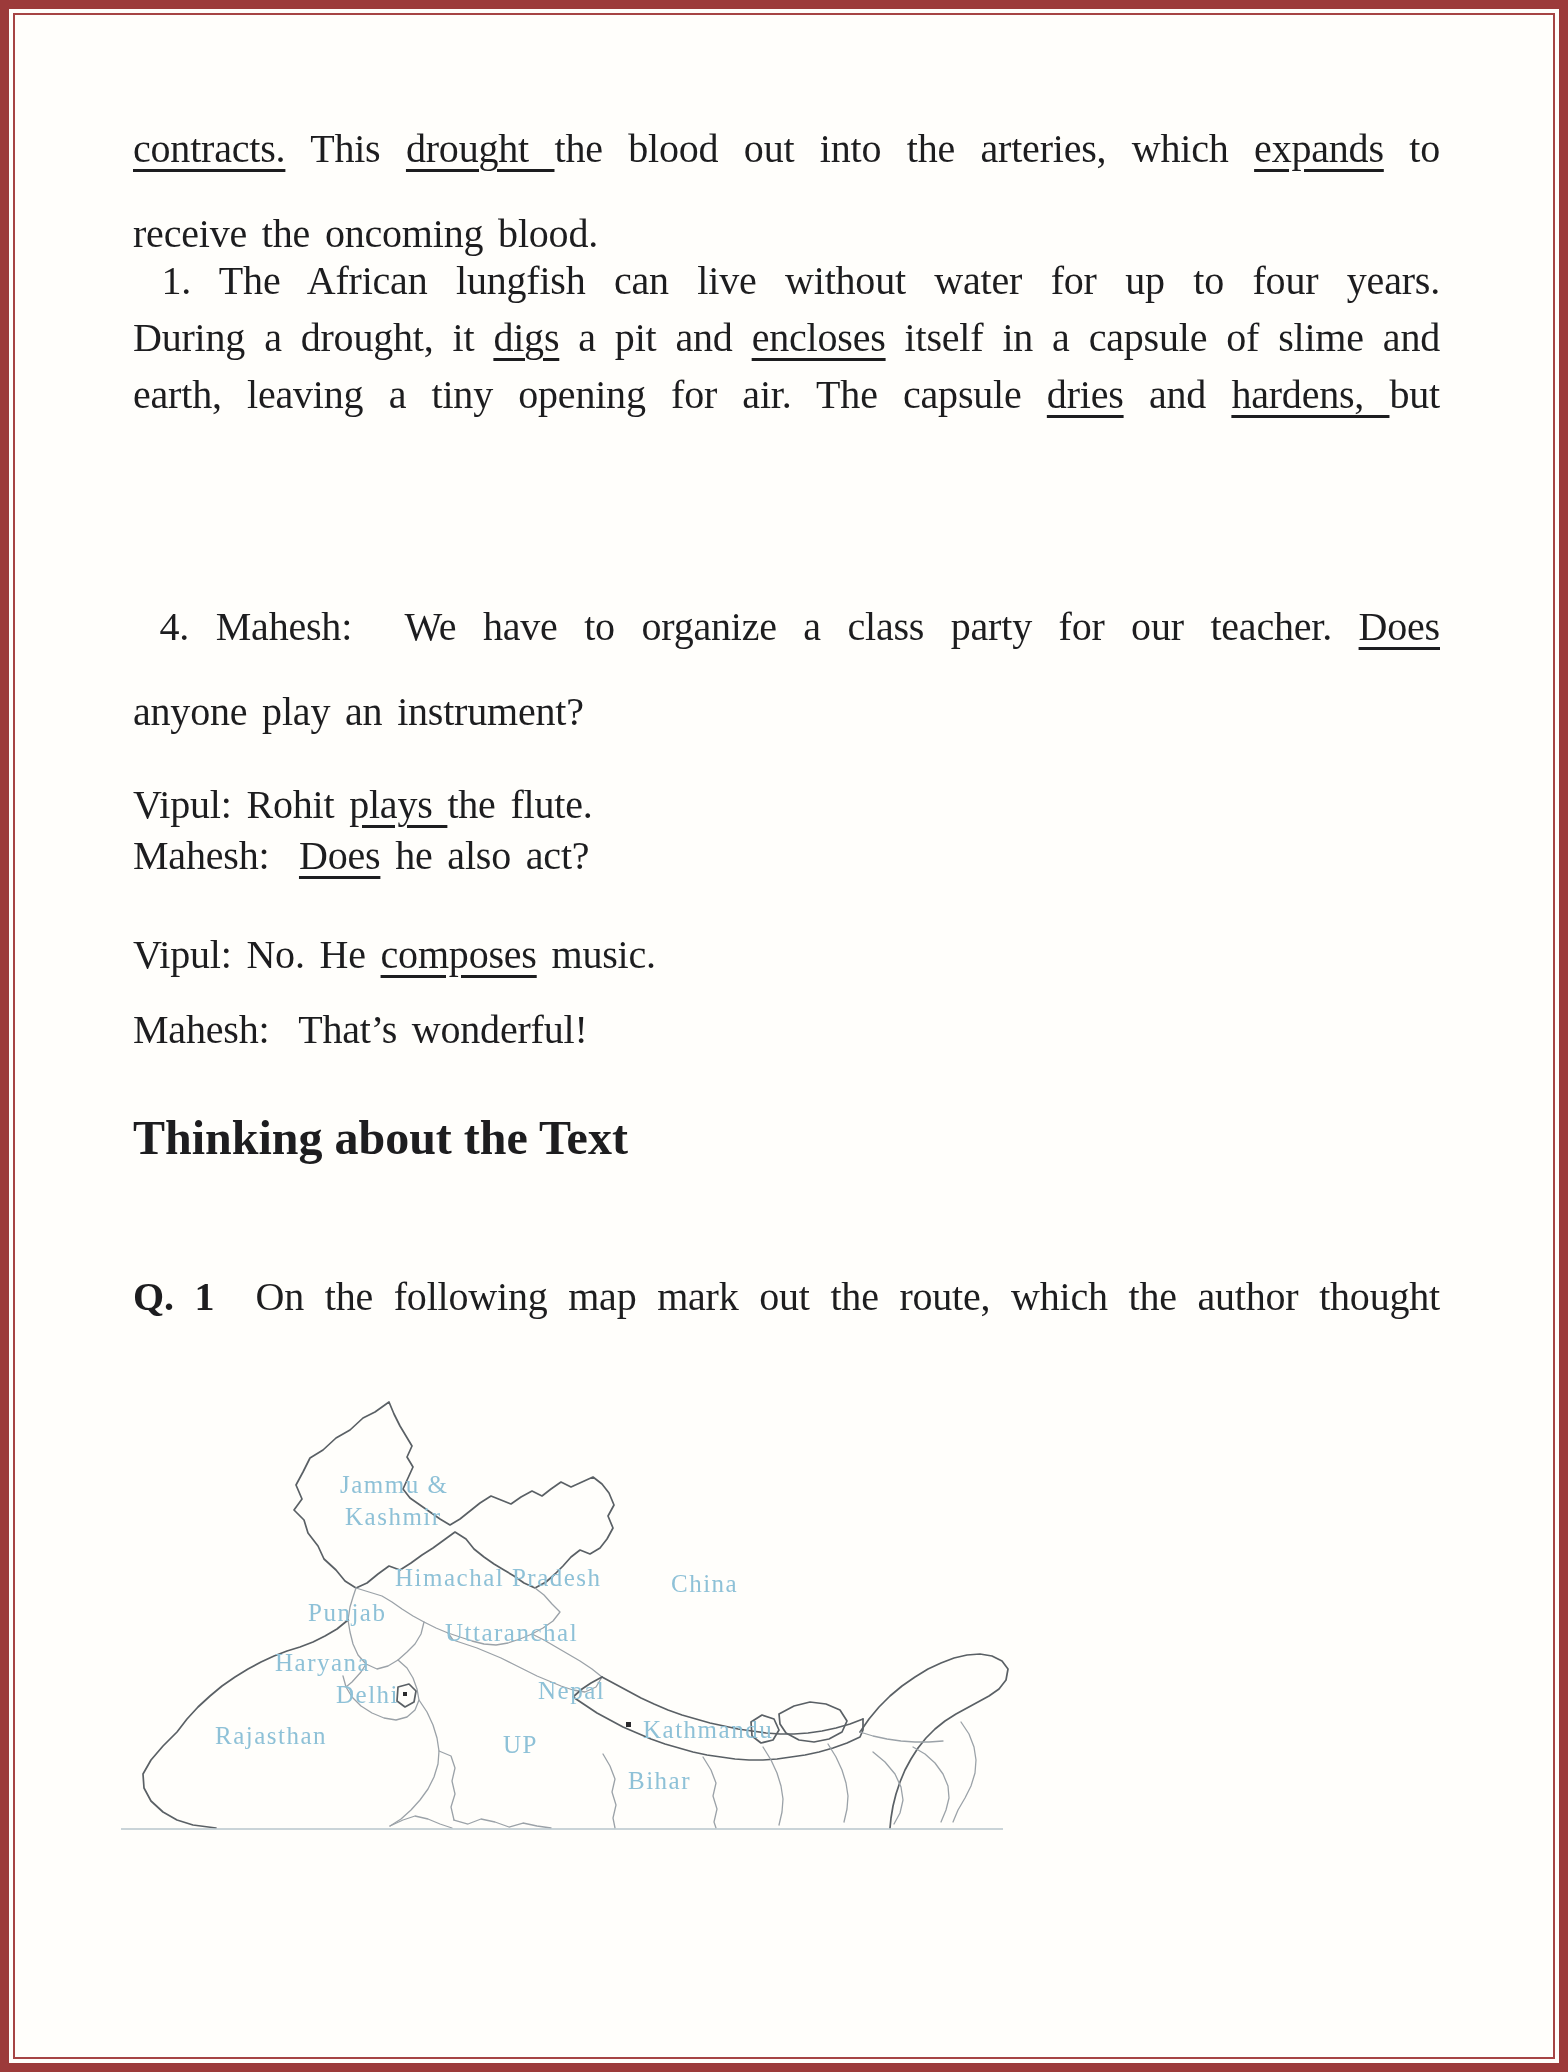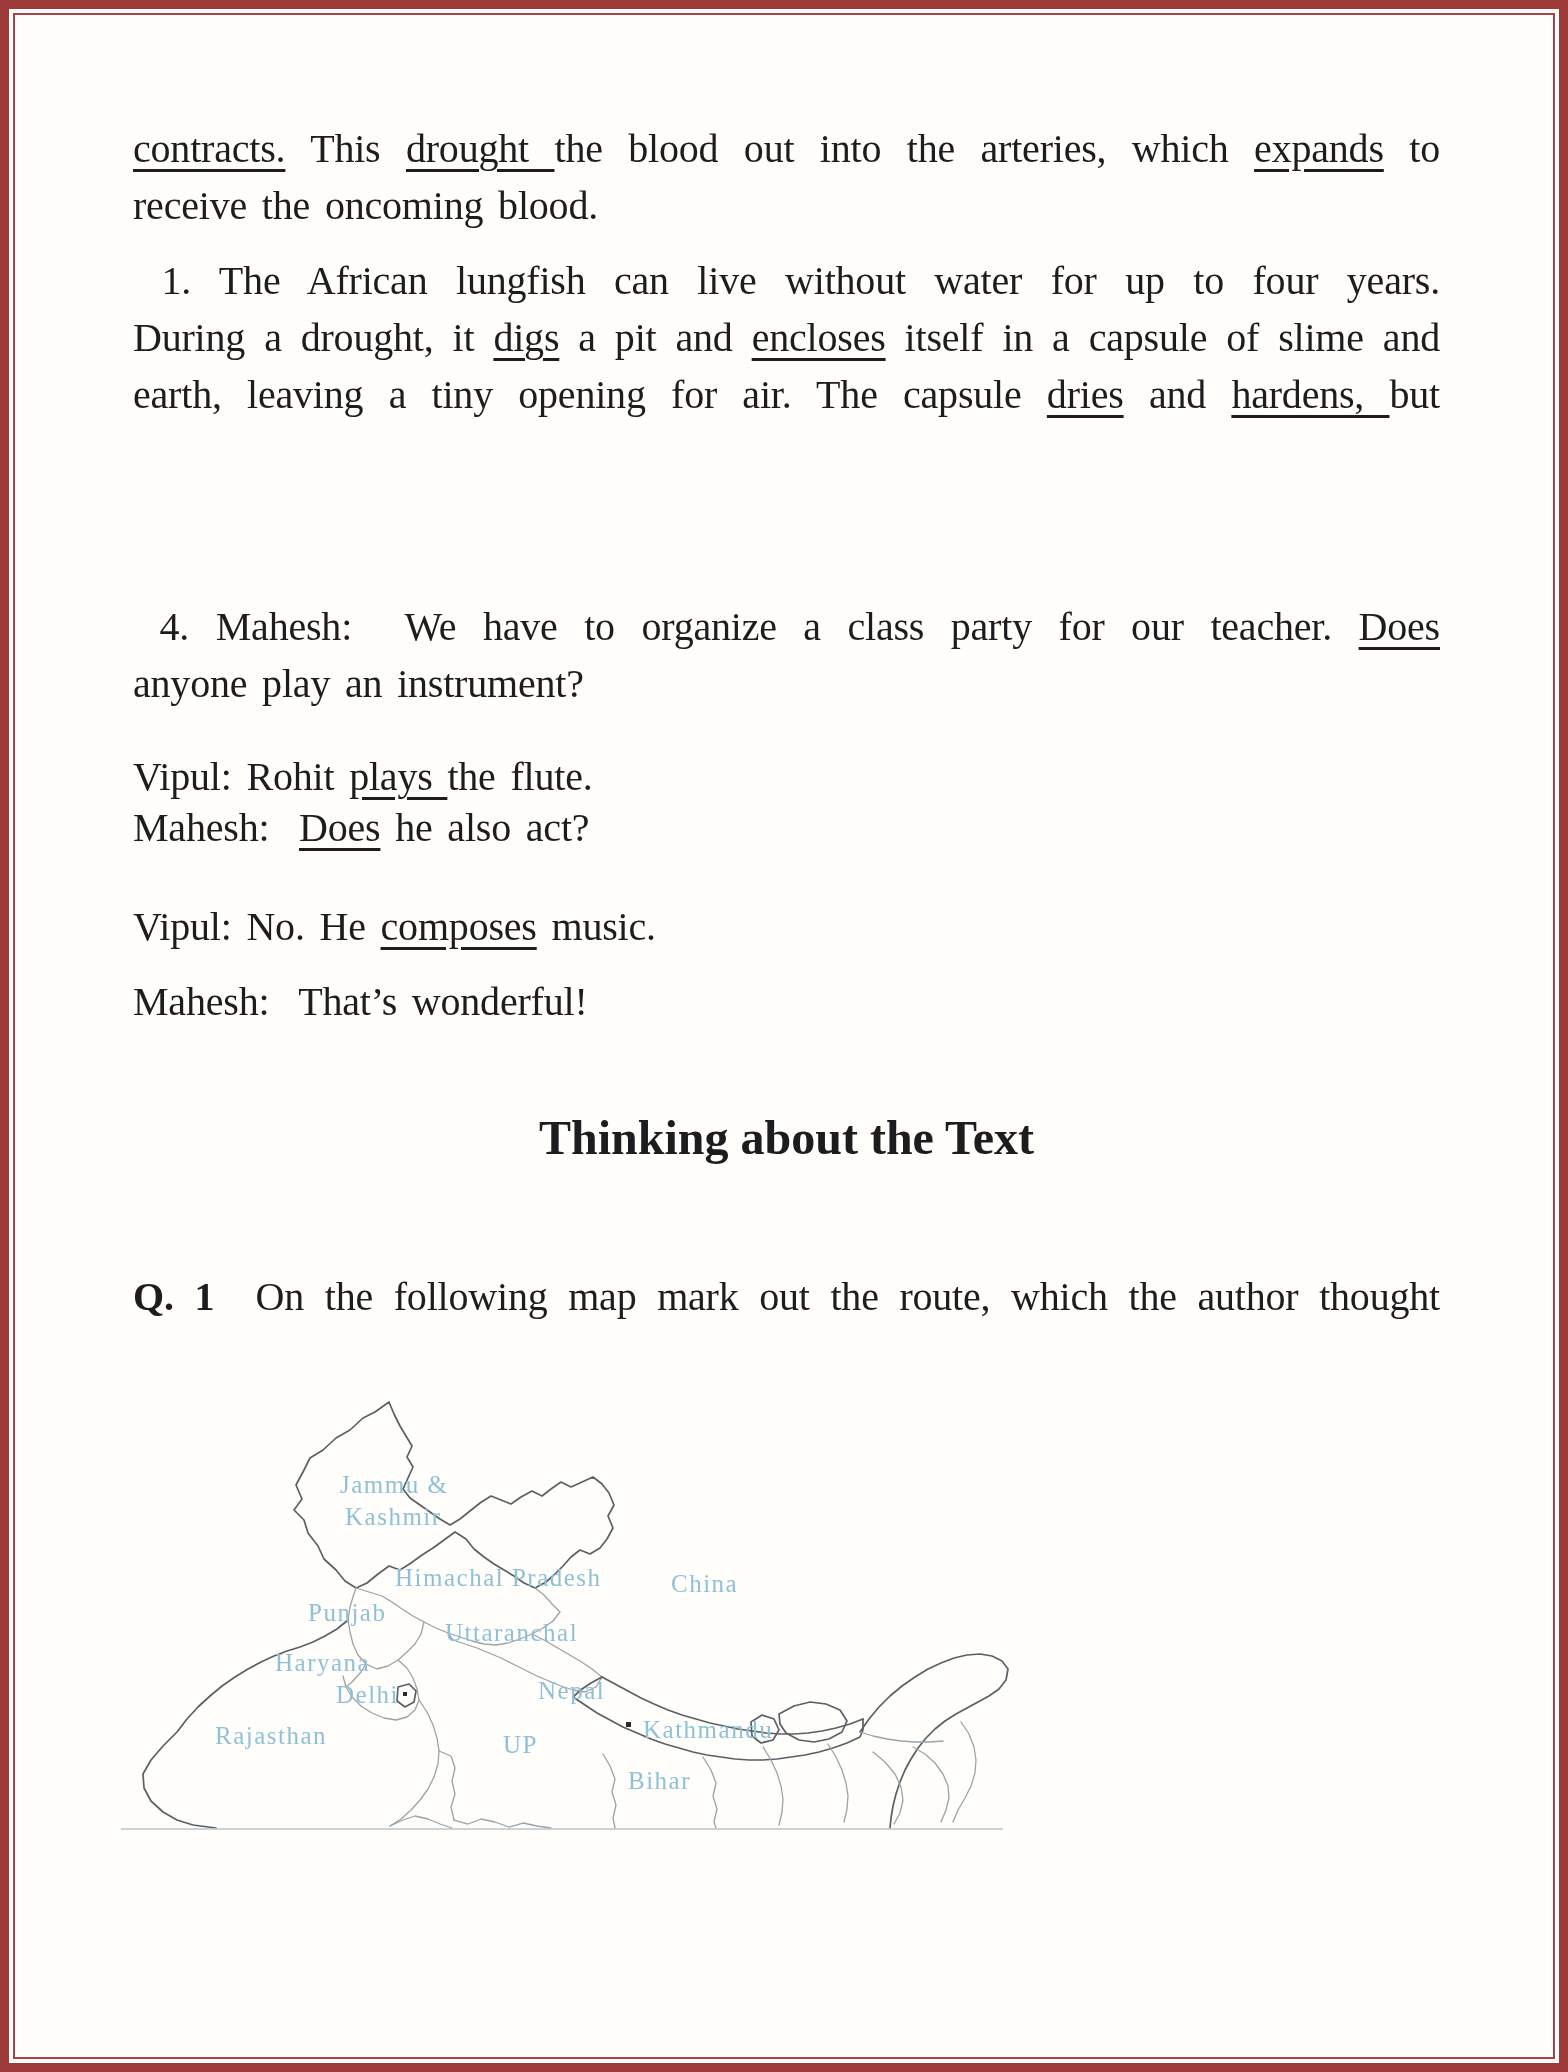--- a/index.html
+++ b/index.html
@@ -12,32 +12,32 @@
   }
   .frame-outer{position:absolute;inset:0;border:9px solid #9c3a3a;pointer-events:none;}
   .frame-inner{position:absolute;left:13px;top:13px;right:13px;bottom:13px;border:2px solid #a64444;pointer-events:none;}
 
   .block{
     position:absolute;left:133px;width:1307px;
     font-size:40px;line-height:57px;letter-spacing:-0.2px;
   }
   .line{white-space:pre-wrap;}
   .line.j{text-align:justify;text-align-last:justify;}
-  .line:not(.j){word-spacing:5px;}
+  .line:not(.j){word-spacing:5px;margin-top:28px;}
   .u{text-decoration:underline;text-decoration-thickness:3px;text-underline-offset:7px;}
   .b{font-weight:bold;}
 
   #b-p1{top:120px;}
   #b-p2{top:252px;}
   #b-p3{top:598px;}
   #b-d1{top:748px;}
   #b-d2{top:799px;}
   #b-d3{top:898px;}
   #b-d4{top:973px;}
-  #b-heading{top:1108px;text-align:center;font-weight:bold;font-size:48px;line-height:60px;letter-spacing:0;}
+  #b-heading{top:1108px;text-align:left;font-weight:bold;font-size:48px;line-height:60px;letter-spacing:0;}
   #b-q1{top:1268px;}
 
   #map-wrap{position:absolute;left:103px;top:1392px;width:910px;height:446px;}
   #map-wrap svg{display:block;}
   .mp-dark{fill:none;stroke:#5a6065;stroke-width:1.7;stroke-linejoin:round;stroke-linecap:round;}
   .mp-light{fill:none;stroke:#9ba2a8;stroke-width:1.3;stroke-linejoin:round;stroke-linecap:round;}
   .mp-base{fill:none;stroke:#b9c6cc;stroke-width:1.6;}
   .map-label{font-family:"Liberation Serif",serif;font-size:25px;fill:#8ec1d7;letter-spacing:1.5px;}
   .map-dot{fill:#2a2a2c;}
 </style>

